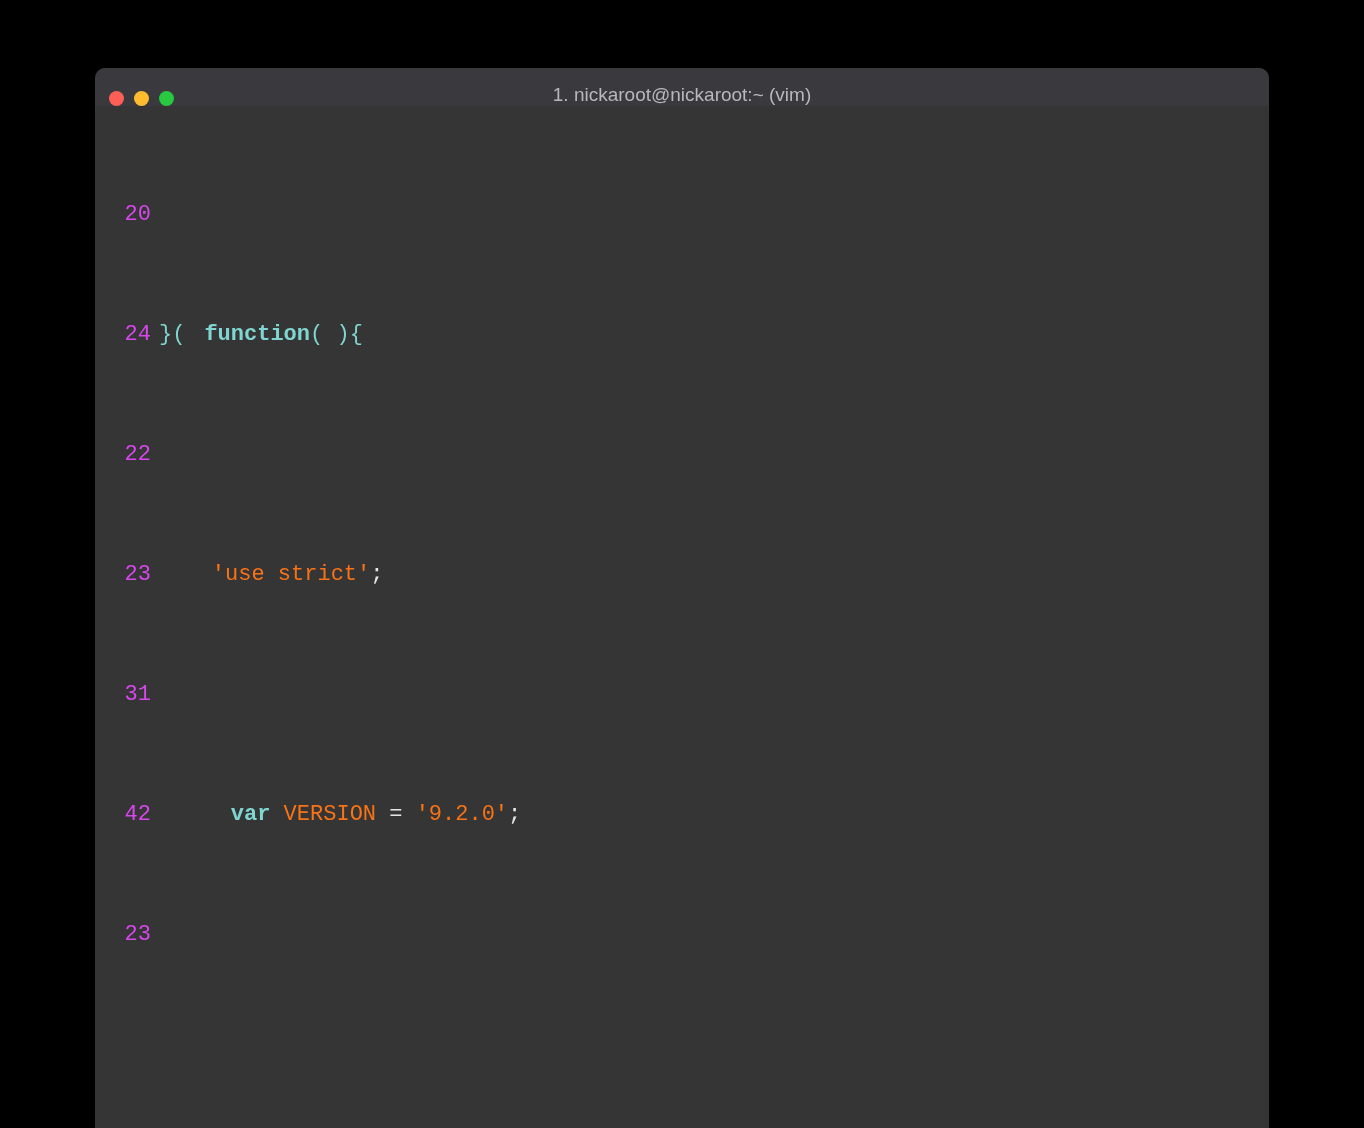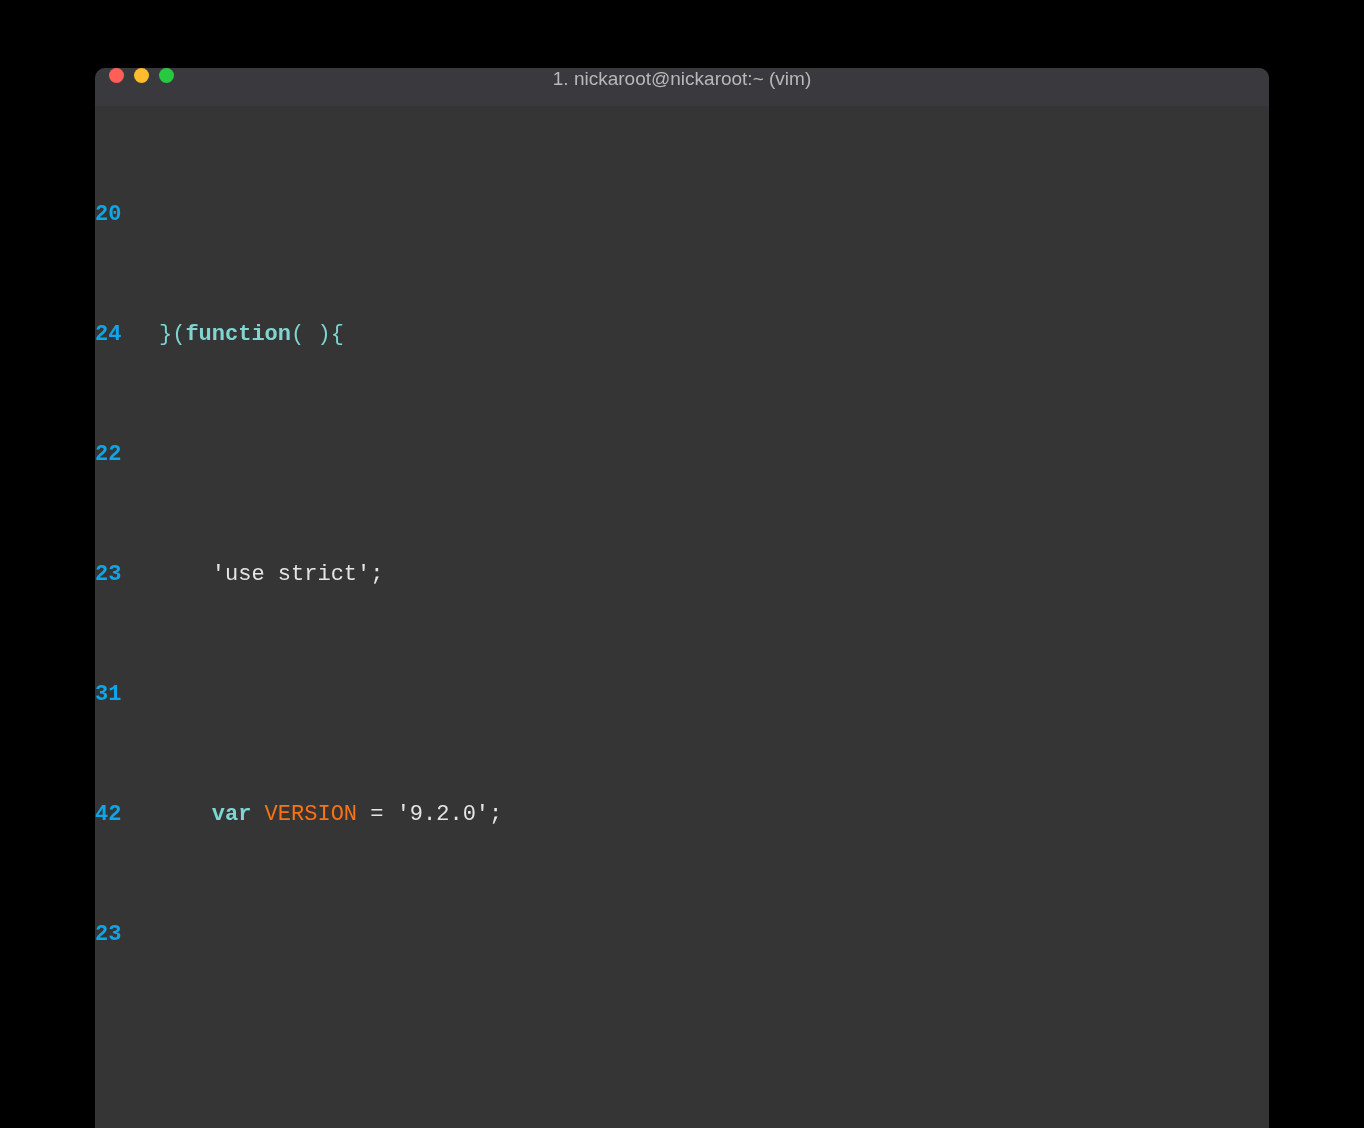--- a/index.html
+++ b/index.html
@@ -17,21 +17,21 @@
     width: 1174px;
     background: #2a2a2e;
     border-radius: 10px;
     overflow: hidden;
     box-shadow: 0 10px 40px rgba(0,0,0,0.6);
   }
   .titlebar {
     height: 38px;
     background: #3a3a3e;
     display: flex;
-    align-items: flex-start;
+    align-items: flex-end;
     position: relative;
     padding: 0 14px;
   }
   .traffic {
     display: flex;
     gap: 10px;
     align-items: center;
   }
   .dot {
     width: 15px;
@@ -56,35 +56,35 @@
     line-height: 30px;
     white-space: pre;
     padding: 4px 0 0 0;
   }
   .line {
     display: flex;
     min-height: 30px;
   }
   .gutter {
     width: 64px;
-    color: #0ea5e9;
+    text-align: right;
+    color: #d946ef;
     padding-right: 8px;
     flex-shrink: 0;
     user-select: none;
-    font-weight: bold;
   }
   .code {
     color: #e6e6e6;
     flex: 1;
   }
   .c-punc   { color: #e6e6e6; }
   .c-paren  { color: #7fd6d0; }
   .c-brace  { color: #7fd6d0; }
-  .c-kw     { color: #7fd6d0; font-weight: bold; }
-  .c-str    { color: #e5e5e5; }
+  .c-kw     { color: #7fd6d0; font-weight: bold; margin-left: 19px; }
+  .c-str    { color: #f97316; }
   .c-ident  { color: #f97316; }
 </style>
 </head>
 <body>
 
 <div class="window">
 
   <div class="titlebar">
     <div class="traffic">
       <div class="dot red"></div>

